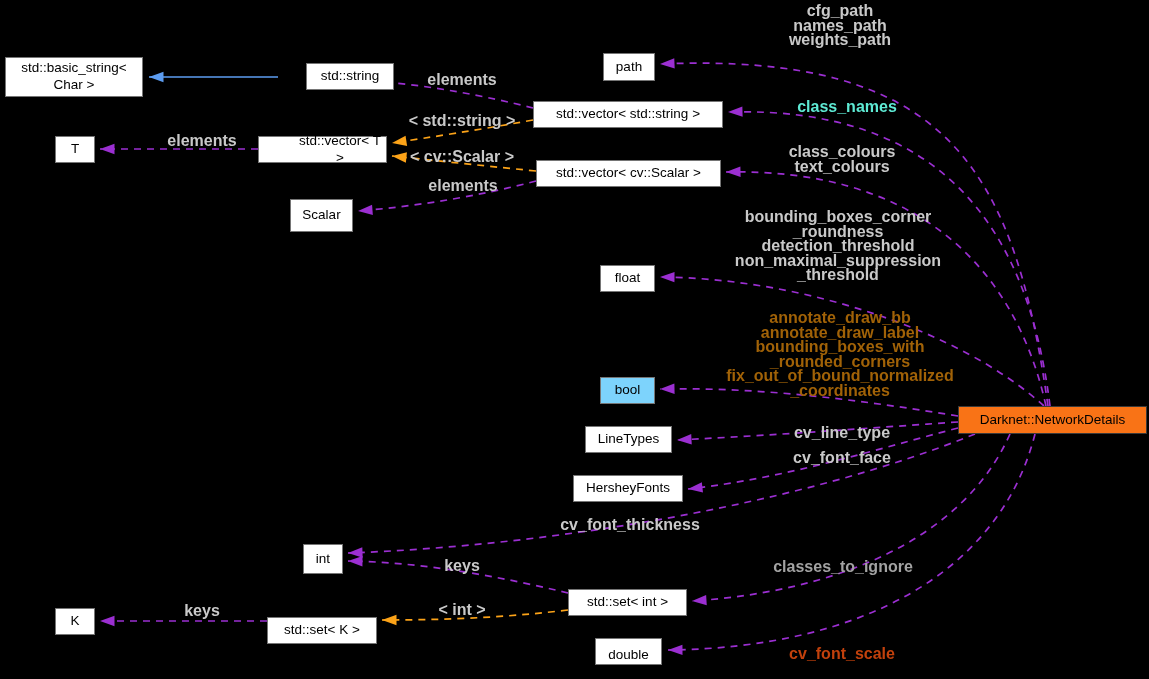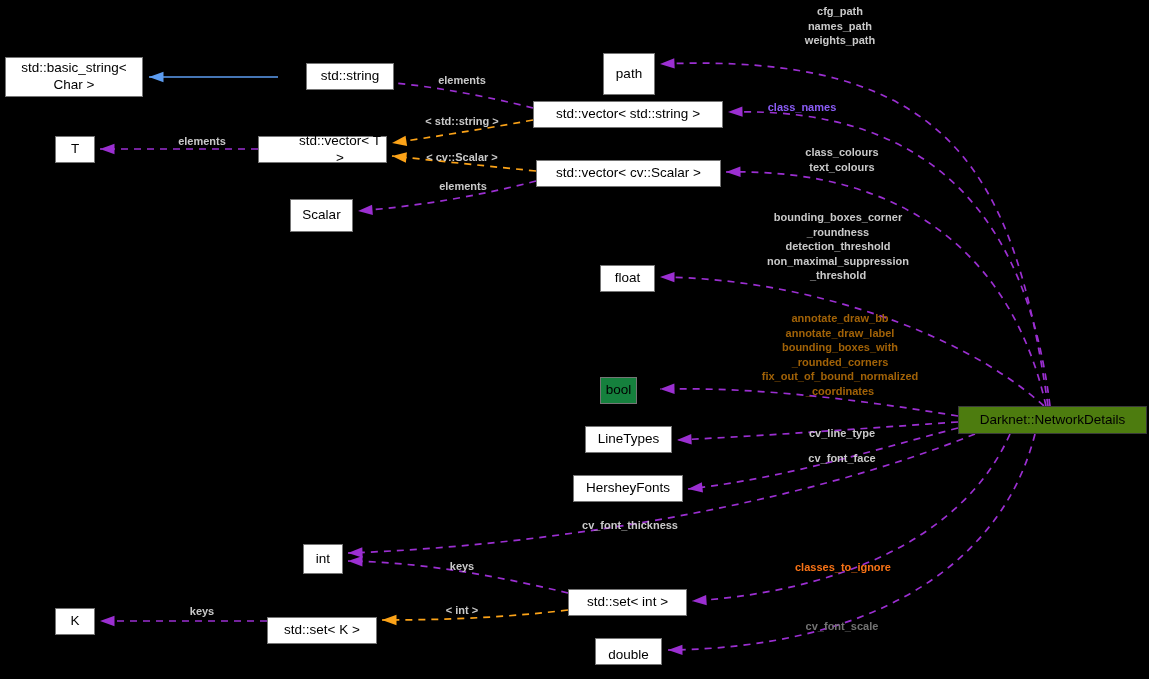--- a/index.html
+++ b/index.html
@@ -21,21 +21,21 @@
     font-size:13.5px;
     line-height:1.25;
     cursor:pointer;
   }
   .node span{white-space:pre-line;}
   .edge-label{
     position:absolute;
     transform:translate(-50%,-50%);
     white-space:pre-line;
     text-align:center;
-    font-size:11px;
+    font-size:16px;
     font-weight:bold;
     line-height:14.6px;
     pointer-events:none;
   }
 </style>
 </head>
 <body>
 
 <div class="stage" style="background: rgb(0, 0, 0);">
   <svg id="edge-layer" width="1149" height="679" viewBox="0 0 1149 679">
@@ -71,42 +71,42 @@
       <path d="M568,610 C502,618 442,620 382,620" fill="none" stroke="#FCA318" stroke-width="1.7" stroke-dasharray="7,6" marker-end="url(#arrow-orange)"></path>
     </svg>
   <div id="node-layer">
       <div class="node" style="left: 5px; top: 57px; width: 138px; height: 40px; background: rgb(255, 255, 255); border: 1.5px solid rgb(117, 117, 117); color: rgb(0, 0, 0);">
         <span>std::basic_string&lt;
 Char &gt;</span>
       </div>
       <div class="node" style="left: 278px; top: 63px; width: 88px; height: 27px; background: rgb(255, 255, 255); border: 1.5px solid rgb(117, 117, 117); color: rgb(0, 0, 0); margin-left: 28px;">
         <span>std::string</span>
       </div>
-      <div class="node" style="left: 603px; top: 53px; width: 52px; height: 42px; background: rgb(255, 255, 255); border: 1.5px solid rgb(117, 117, 117); color: rgb(0, 0, 0);">
+      <div class="node" style="left: 603px; top: 53px; width: 52px; height: 28px; background: rgb(255, 255, 255); border: 1.5px solid rgb(117, 117, 117); color: rgb(0, 0, 0);">
         <span>path</span>
       </div>
       <div class="node" style="left: 533px; top: 101px; width: 190px; height: 27px; background: rgb(255, 255, 255); border: 1.5px solid rgb(117, 117, 117); color: rgb(0, 0, 0);">
         <span>std::vector&lt; std::string &gt;</span>
       </div>
       <div class="node" style="left: 55px; top: 136px; width: 40px; height: 27px; background: rgb(255, 255, 255); border: 1.5px solid rgb(117, 117, 117); color: rgb(0, 0, 0);">
         <span>T</span>
       </div>
       <div class="node" style="left: 258px; top: 136px; width: 129px; height: 27px; background: rgb(255, 255, 255); border: 1.5px solid rgb(117, 117, 117); color: rgb(0, 0, 0); padding-left: 35px;">
         <span>std::vector&lt; T &gt;</span>
       </div>
       <div class="node" style="left: 536px; top: 160px; width: 185px; height: 27px; background: rgb(255, 255, 255); border: 1.5px solid rgb(117, 117, 117); color: rgb(0, 0, 0);">
         <span>std::vector&lt; cv::Scalar &gt;</span>
       </div>
       <div class="node" style="left: 290px; top: 199px; width: 63px; height: 33px; background: rgb(255, 255, 255); border: 1.5px solid rgb(117, 117, 117); color: rgb(0, 0, 0);">
         <span>Scalar</span>
       </div>
       <div class="node" style="left: 600px; top: 265px; width: 55px; height: 27px; background: rgb(255, 255, 255); border: 1.5px solid rgb(117, 117, 117); color: rgb(0, 0, 0);">
         <span>float</span>
       </div>
-      <div class="node" style="left: 600px; top: 377px; width: 37px; height: 27px; background: #15803d; border: 1.5px solid rgb(117, 117, 117); color: rgb(0, 0, 0);">
+      <div class="node" style="left: 600px; top: 377px; width: 55px; height: 27px; background: #7dd3fc; border: 1.5px solid rgb(117, 117, 117); color: rgb(0, 0, 0);">
         <span>bool</span>
       </div>
       <div class="node" style="left: 585px; top: 426px; width: 87px; height: 27px; background: rgb(255, 255, 255); border: 1.5px solid rgb(117, 117, 117); color: rgb(0, 0, 0);">
         <span>LineTypes</span>
       </div>
       <div class="node" style="left: 573px; top: 475px; width: 110px; height: 27px; background: rgb(255, 255, 255); border: 1.5px solid rgb(117, 117, 117); color: rgb(0, 0, 0);">
         <span>HersheyFonts</span>
       </div>
       <div class="node" style="left: 303px; top: 544px; width: 40px; height: 30px; background: rgb(255, 255, 255); border: 1.5px solid rgb(117, 117, 117); color: rgb(0, 0, 0);">
         <span>int</span>
@@ -116,49 +116,49 @@
       </div>
       <div class="node" style="left: 55px; top: 608px; width: 40px; height: 27px; background: rgb(255, 255, 255); border: 1.5px solid rgb(117, 117, 117); color: rgb(0, 0, 0);">
         <span>K</span>
       </div>
       <div class="node" style="left: 267px; top: 608px; width: 110px; height: 27px; background: rgb(255, 255, 255); border: 1.5px solid rgb(117, 117, 117); color: rgb(0, 0, 0); margin-top: 9px;">
         <span>std::set&lt; K &gt;</span>
       </div>
       <div class="node" style="left: 595px; top: 638px; width: 67px; height: 27px; background: rgb(255, 255, 255); border: 1.5px solid rgb(117, 117, 117); color: rgb(0, 0, 0); align-items: flex-end;">
         <span>double</span>
       </div>
-      <div class="node" style="left: 958px; top: 406px; width: 189px; height: 28px; background: #4d7c0f; border: 1.5px solid rgb(58, 58, 58); color: rgb(0, 0, 0);">
+      <div class="node" style="left: 958px; top: 406px; width: 189px; height: 28px; background: #f97316; border: 1.5px solid rgb(58, 58, 58); color: rgb(0, 0, 0);">
         <span>Darknet::NetworkDetails</span>
       </div>
     </div>
   <div id="label-layer">
       <div class="edge-label" style="left: 462px; top: 80px; color: rgb(201, 201, 201);">elements</div>
       <div class="edge-label" style="left: 462px; top: 121px; color: rgb(201, 201, 201);">&lt; std::string &gt;</div>
       <div class="edge-label" style="left: 202px; top: 141px; color: rgb(201, 201, 201);">elements</div>
       <div class="edge-label" style="left: 462px; top: 157px; color: rgb(201, 201, 201);">&lt; cv::Scalar &gt;</div>
       <div class="edge-label" style="left: 463px; top: 186px; color: rgb(201, 201, 201);">elements</div>
       <div class="edge-label" style="left: 840px; top: 26px; color: rgb(201, 201, 201);">cfg_path
 names_path
 weights_path</div>
-      <div class="edge-label" style="left: 802px; top: 107px; color: #8b5cf6;">class_names</div>
+      <div class="edge-label" style="left: 847px; top: 107px; color: #5eead4;">class_names</div>
       <div class="edge-label" style="left: 842px; top: 160px; color: rgb(201, 201, 201);">class_colours
 text_colours</div>
       <div class="edge-label" style="left: 838px; top: 246px; color: rgb(201, 201, 201);">bounding_boxes_corner
 _roundness
 detection_threshold
 non_maximal_suppression
 _threshold</div>
       <div class="edge-label" style="left: 840px; top: 355px; color: #a16207;">annotate_draw_bb
 annotate_draw_label
 bounding_boxes_with
 _rounded_corners
 fix_out_of_bound_normalized
 _coordinates</div>
       <div class="edge-label" style="left: 842px; top: 433px; color: rgb(201, 201, 201);">cv_line_type</div>
       <div class="edge-label" style="left: 842px; top: 458px; color: rgb(201, 201, 201);">cv_font_face</div>
       <div class="edge-label" style="left: 630px; top: 525px; color: rgb(201, 201, 201);">cv_font_thickness</div>
       <div class="edge-label" style="left: 462px; top: 566px; color: rgb(201, 201, 201);">keys</div>
-      <div class="edge-label" style="left: 843px; top: 567px; color: #f97316;">classes_to_ignore</div>
+      <div class="edge-label" style="left: 843px; top: 567px; color: #a3a3a3;">classes_to_ignore</div>
       <div class="edge-label" style="left: 462px; top: 610px; color: rgb(201, 201, 201);">&lt; int &gt;</div>
       <div class="edge-label" style="left: 202px; top: 611px; color: rgb(201, 201, 201);">keys</div>
-      <div class="edge-label" style="left: 842px; top: 626px; color: #737373;">cv_font_scale</div>
+      <div class="edge-label" style="left: 842px; top: 654px; color: #c2410c;">cv_font_scale</div>
     </div>
 </div>
 
 </body></html>

